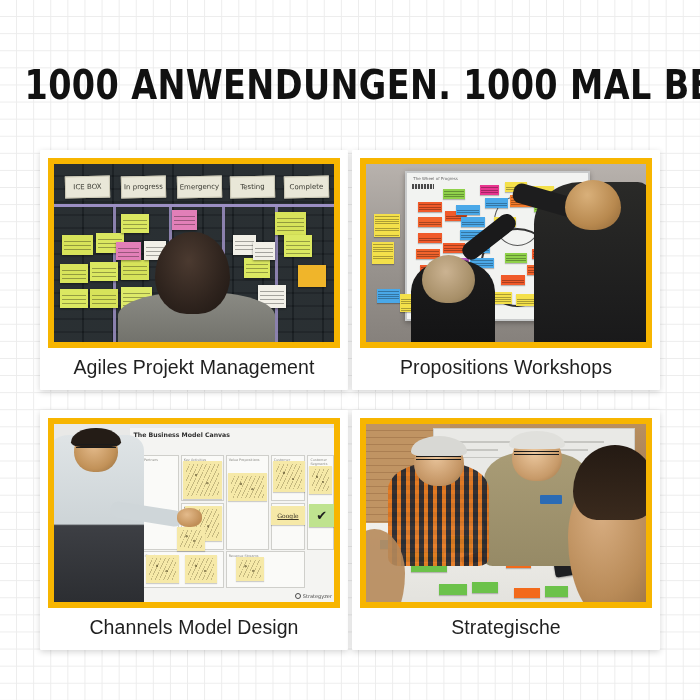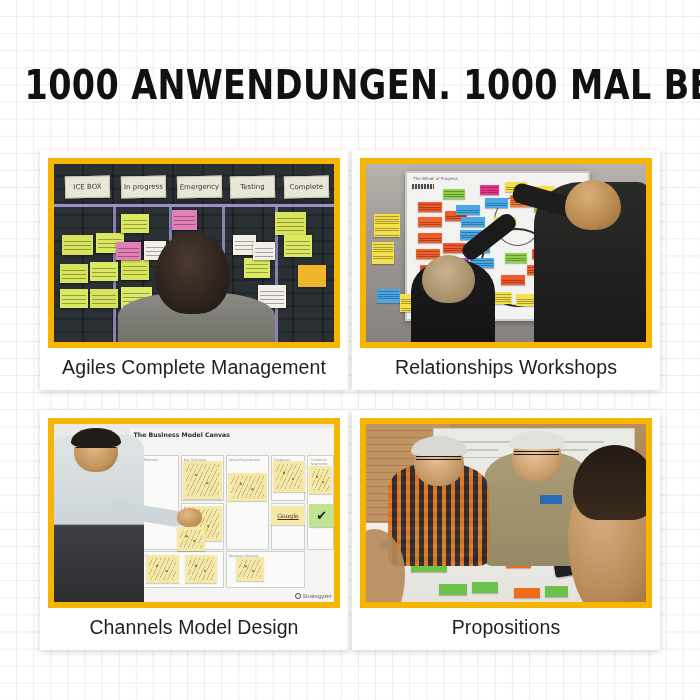--- a/index.html
+++ b/index.html
@@ -566,21 +566,21 @@
           <div class="note lines" style="left:82%; top:40%; width:10%; height:12%; background:#dbe861;"></div>
           <div class="note lines" style="left:71%; top:44%; width:8%;  height:10%; background:#f2f0e8;"></div>
           <div class="note" style="left:87%; top:57%; width:10%; height:12%; background:#f0b52a;"></div>
           <div class="note lines" style="left:73%; top:68%; width:10%; height:13%; background:#f2f0e8;"></div>
 
           <div class="collar-person"></div>
           <div class="body-person"></div>
           <div class="head-person"></div>
         </div>
       </div>
-      <div class="card-caption">Agiles Complete Management</div>
+      <div class="card-caption">Agiles Projekt Management</div>
     </div>
 
     <div class="card">
       <div class="card-media">
         <div class="card-photo">
           <div class="wshop"></div>
 
           <div class="wb-board">
             <div class="wb-title">The Wheel of Progress</div>
             <div class="wb-strip"></div>
@@ -628,21 +628,21 @@
 
           <div class="man-r"></div>
           <div class="man-r-arm"></div>
           <div class="man-r-head"></div>
 
           <div class="woman"></div>
           <div class="woman-arm"></div>
           <div class="woman-head"></div>
         </div>
       </div>
-      <div class="card-caption">Relationships Workshops</div>
+      <div class="card-caption">Propositions Workshops</div>
     </div>
 
     <div class="card">
       <div class="card-media">
         <div class="card-photo">
           <div class="bmc"></div>
 
           <div class="bmc-sheet">
             <div class="bmc-title">The Business Model Canvas</div>
 
@@ -747,17 +747,17 @@
           <div class="bs-man1"></div>
           <div class="bs-man1-head"></div>
           <div class="bs-man1-hair"></div>
           <div class="glasses" style="left:18%; top:18%; width:16%;"></div>
 
           <div class="bs-fg-left"></div>
           <div class="bs-fg-head"></div>
           <div class="bs-fg-hair"></div>
         </div>
       </div>
-      <div class="card-caption">Propositions</div>
+      <div class="card-caption">Strategische</div>
     </div>
 
   </div>
 </div>
 
 </body></html>

